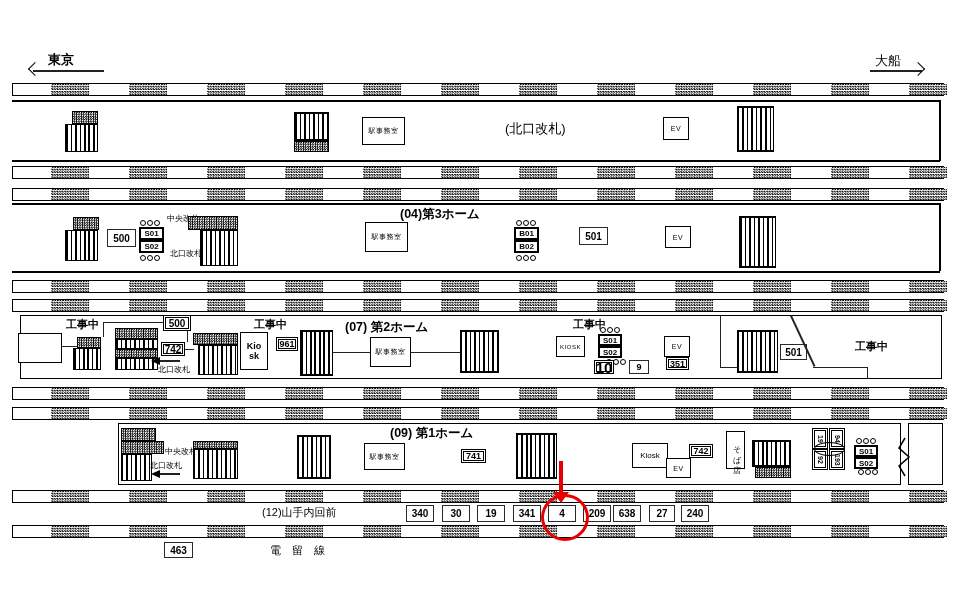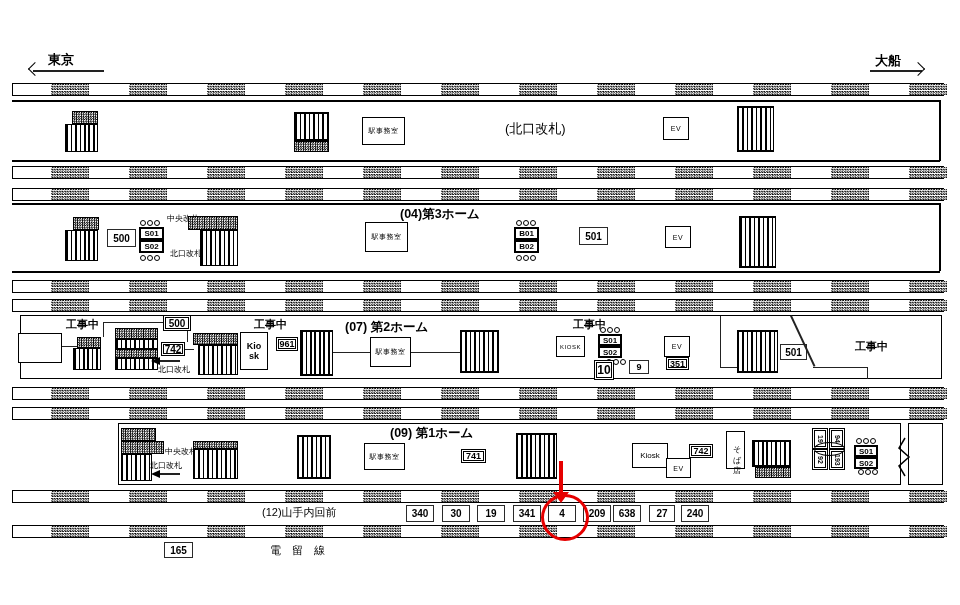--- a/index.html
+++ b/index.html
@@ -50,21 +50,21 @@
   .red-circle{position:absolute;border:3px solid #e60000;border-radius:50%;background:transparent}
 </style>
 </head>
 <body>
 
 <div id="canvas">
 
   <span class="lbl" style="left:48px;top:51px;font-weight:bold;font-size:13px">東京</span>
   <div class="tl" style="left:33px;top:70px;width:71px;height:1.5px"></div>
   <div class="ahl" style="left:30px;top:64px"></div>
-  <span class="lbl" style="left:875px;top:52px;font-weight:bold;font-size:13px">大船</span>
+  <span class="lbl" style="left:875px;top:52px;font-weight:normal;font-size:13px">大船</span>
   <div class="tl" style="left:870px;top:70px;width:52px;height:1.5px"></div>
   <div class="ahr" style="left:913px;top:64px"></div>
 
   <div class="track" style="top:83px">
       <i class="seg" style="left: 38px;"></i>
       <i class="seg" style="left: 116px;"></i>
       <i class="seg" style="left: 194px;"></i>
       <i class="seg" style="left: 272px;"></i>
       <i class="seg" style="left: 350px;"></i>
       <i class="seg" style="left: 428px;"></i>
@@ -280,21 +280,21 @@
       <i class="dot"></i>
       <i class="dot"></i>
     </div>
   <div class="sb" style="left:598px;top:334px;width:24px;height:12px">S01</div>
   <div class="sb" style="left:598px;top:346px;width:24px;height:12px">S02</div>
   <div class="dots" style="left:606px;top:359px">
       <i class="dot"></i>
       <i class="dot"></i>
       <i class="dot"></i>
     </div>
-  <div class="bx bxd" style="left:594px;top:360px;width:20px;height:20px;font-size:12px">10</div>
+  <div class="bx bxd" style="left:594px;top:360px;width:20px;height:14px;font-size:15px">10</div>
   <div class="bx" style="left:629px;top:360px;width:20px;height:14px;font-size:9px">9</div>
   <div class="obx" style="left:664px;top:336px;width:26px;height:21px">EV</div>
   <div class="bx bxd" style="left:666px;top:357px;width:23px;height:13px;font-size:9px">351</div>
   <div class="tl" style="left:720px;top:316px;width:1px;height:51px"></div>
   <div class="tl" style="left:720px;top:367px;width:17px;height:1px"></div>
   <div class="st stf" style="left:737px;top:330px;width:41px;height:43px"></div>
   <div class="bx" style="left:780px;top:344px;width:27px;height:16px">501</div>
   <div class="tl" style="left:790px;top:316px;width:1.5px;height:56px;transform:rotate(-25deg);transform-origin:top left"></div>
   <div class="tl" style="left:813px;top:367px;width:55px;height:1px"></div>
   <div class="tl" style="left:867px;top:367px;width:1px;height:12px"></div>
@@ -351,16 +351,16 @@
   <div class="bx" style="left:442px;top:505px;width:28px;height:17px">30</div>
   <div class="bx" style="left:477px;top:505px;width:28px;height:17px">19</div>
   <div class="bx" style="left:513px;top:505px;width:28px;height:17px">341</div>
   <div class="bx" style="left:548px;top:505px;width:28px;height:17px">4</div>
   <div class="bx" style="left:583px;top:505px;width:28px;height:17px">209</div>
   <div class="bx" style="left:613px;top:505px;width:28px;height:17px">638</div>
   <div class="bx" style="left:649px;top:505px;width:26px;height:17px">27</div>
   <div class="bx" style="left:681px;top:505px;width:28px;height:17px">240</div>
   <div class="red-circle" style="left:541px;top:494px;width:42px;height:41px"></div>
 
-  <div class="bx" style="left:164px;top:542px;width:29px;height:16px">165</div>
+  <div class="bx" style="left:164px;top:542px;width:29px;height:16px">463</div>
   <span class="lbl" style="left:270px;top:543px;font-size:11px;letter-spacing:4px">電 留 線</span>
 
 </div>
 
 </body></html>

